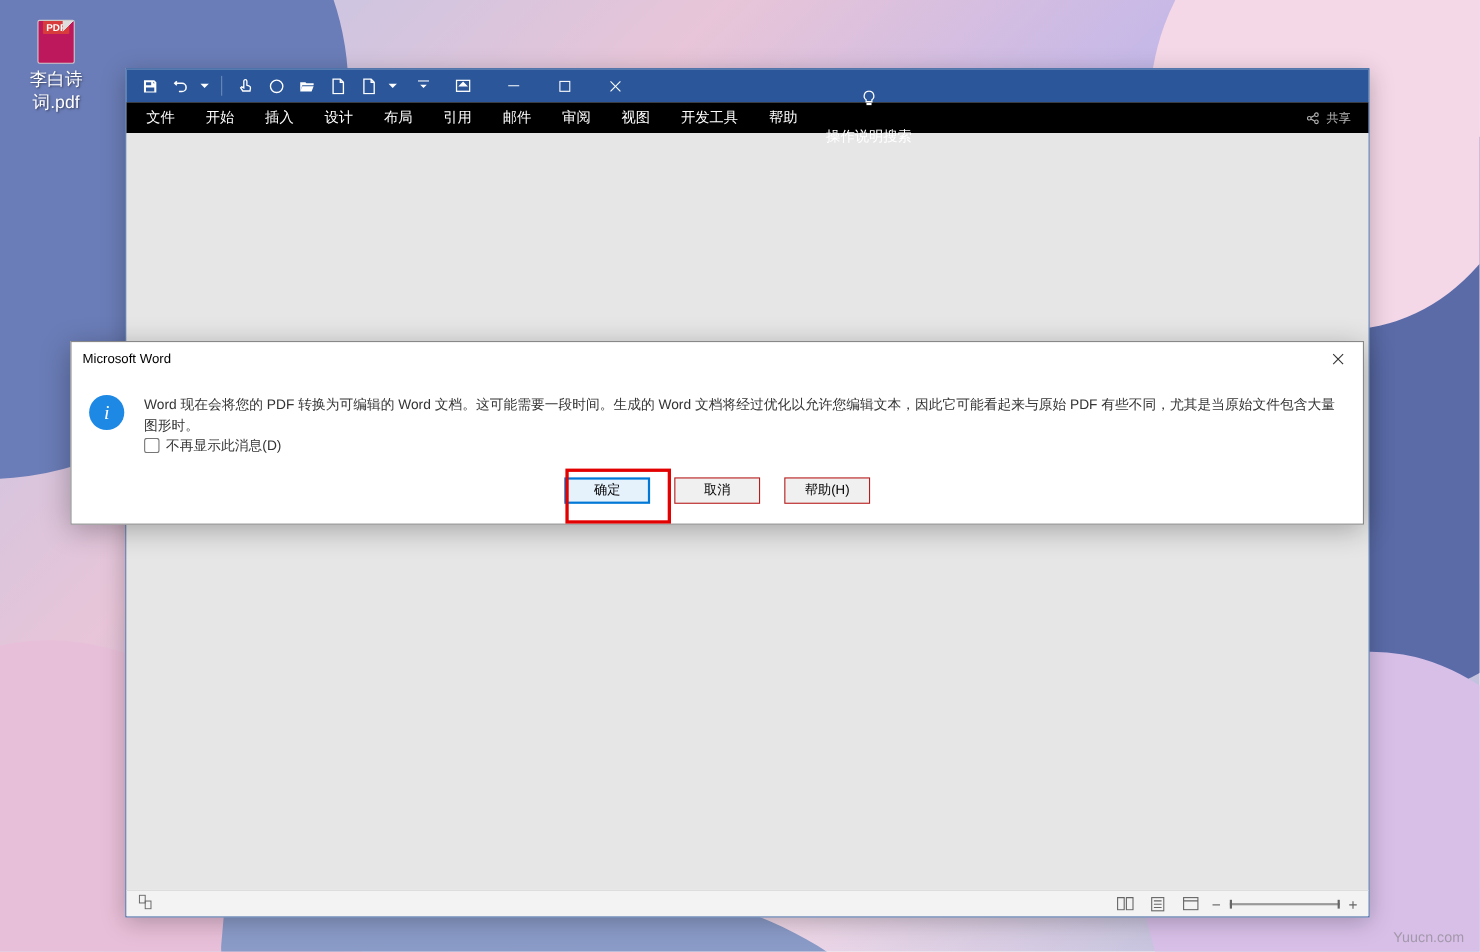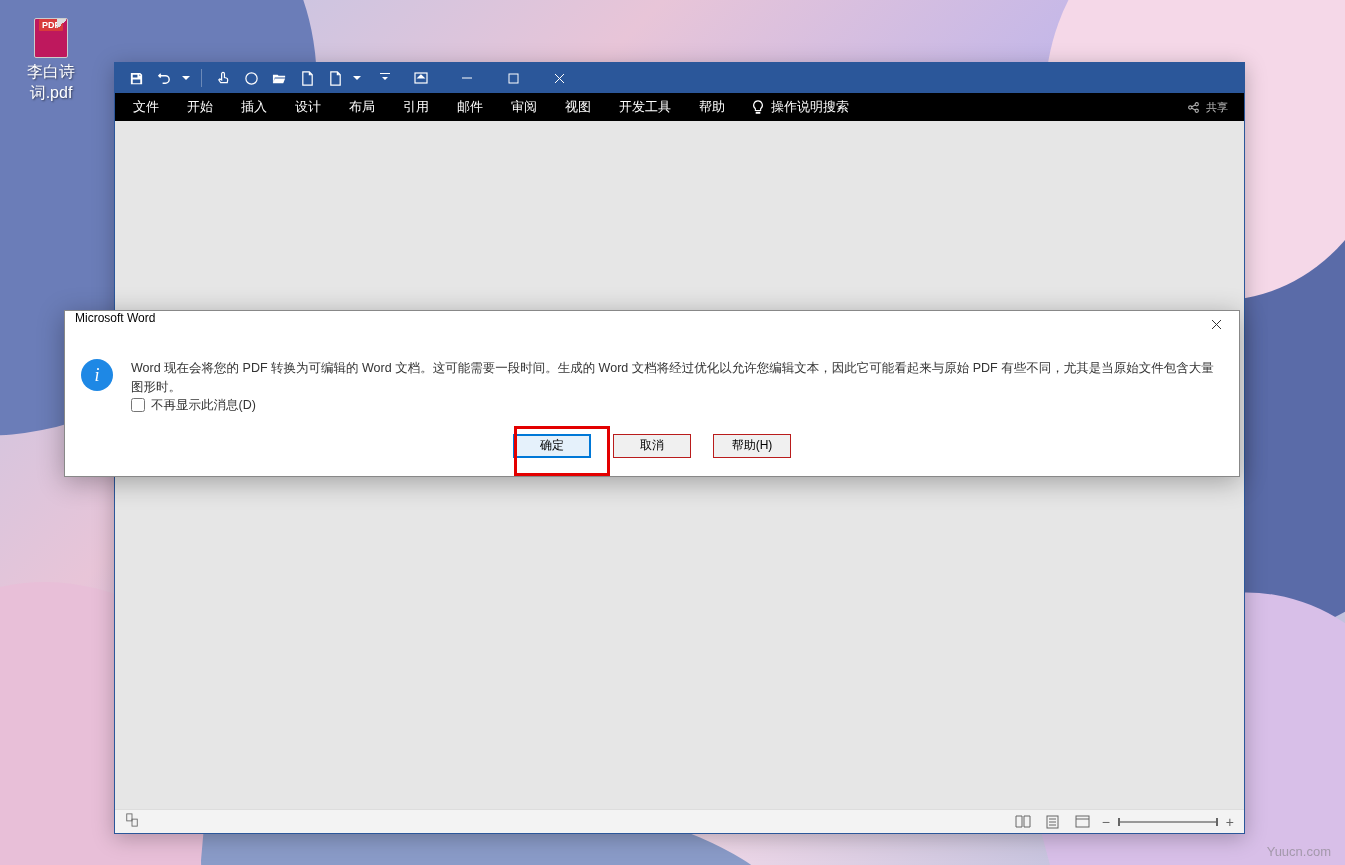--- a/index.html
+++ b/index.html
@@ -27,36 +27,36 @@
     .titlebar { height: 30px; background: #2b579a; display: flex; align-items: center; color: white; }
     .qat { display: flex; align-items: center; gap: 2px; padding-left: 8px; }
     .qat-btn { width: 26px; height: 26px; display: flex; align-items: center; justify-content: center; cursor: pointer; font-size: 14px; }
     .qat-sep { width: 1px; height: 18px; background: rgba(255,255,255,0.3); margin: 0 6px; }
     .title-text { flex: 1; text-align: center; font-size: 13px; }
     .win-controls { display: flex; }
     .win-btn { width: 46px; height: 30px; display: flex; align-items: center; justify-content: center; cursor: pointer; font-size: 12px; }
 
     .ribbon-tabs { height: 28px; background: #000000; display: flex; align-items: center; padding: 0 4px; color: white; font-size: 13px; }
     .ribbon-tab { padding: 0 14px; height: 28px; display: flex; align-items: center; cursor: pointer; }
-    .tellme { display: flex; align-items: center; gap: 6px; padding: 0 12px; cursor: text; }
+    .tellme { display: flex; align-items: center; gap: 19px; padding: 0 12px; cursor: text; flex-direction: column; }
     .ribbon-right { margin-left: auto; display: flex; align-items: center; gap: 6px; padding-right: 12px; opacity: 0.7; font-size: 11px; }
 
     .document-area { height: calc(100% - 30px - 28px - 24px); background: #e6e6e6; }
 
     .statusbar { height: 24px; background: #f3f3f3; border-top: 1px solid #ddd; display: flex; align-items: center; padding: 0 10px; gap: 12px; color: #666; font-size: 12px; }
     .statusbar-left { display: flex; gap: 10px; }
     .statusbar-right { margin-left: auto; display: flex; align-items: center; gap: 8px; }
     .view-btn { width: 22px; height: 20px; display: flex; align-items: center; justify-content: center; cursor: pointer; }
     .zoom-slider { width: 100px; height: 2px; background: #999; position: relative; }
     .zoom-slider::before, .zoom-slider::after { content: ""; position: absolute; width: 2px; height: 8px; background: #666; top: -3px; }
     .zoom-slider::before { left: 0; }
     .zoom-slider::after { right: 0; }
 
     .dialog { position: absolute; left: 64px; top: 310px; width: 1176px; background: white; border: 1px solid #888; box-shadow: 0 5px 25px rgba(0,0,0,0.3); }
-    .dialog-header { height: 30px; display: flex; align-items: flex-start; padding: 0 10px; font-size: 12px; }
+    .dialog-header { height: 30px; display: flex; align-items: center; padding: 0 10px; font-size: 12px; }
     .dialog-close { margin-left: auto; width: 26px; height: 26px; display: flex; align-items: center; justify-content: center; cursor: pointer; font-size: 14px; }
     .dialog-body { padding: 18px 16px 20px; display: flex; gap: 18px; align-items: flex-start; }
     .info-icon { width: 32px; height: 32px; border-radius: 50%; background: #1e88e5; color: white; display: flex; align-items: center; justify-content: center; font-size: 18px; font-style: italic; font-family: Georgia, serif; flex-shrink: 0; }
     .dialog-content { flex: 1; }
     .dialog-message { font-size: 12.5px; color: #333; line-height: 1.5; }
     .dialog-checkbox { display: flex; align-items: center; gap: 6px; font-size: 12.5px; color: #333; cursor: pointer; }
     .dialog-checkbox input { width: 14px; height: 14px; }
     .dialog-buttons { display: flex; justify-content: center; gap: 22px; padding: 0 16px 18px; }
     .dialog-btn { width: 78px; height: 24px; background: #f0f0f0; border: 1px solid #b91c1c; font-size: 12px; cursor: pointer; }
     .dialog-btn.primary { border: 2px solid #0078d7; background: #e5f1fb; }

